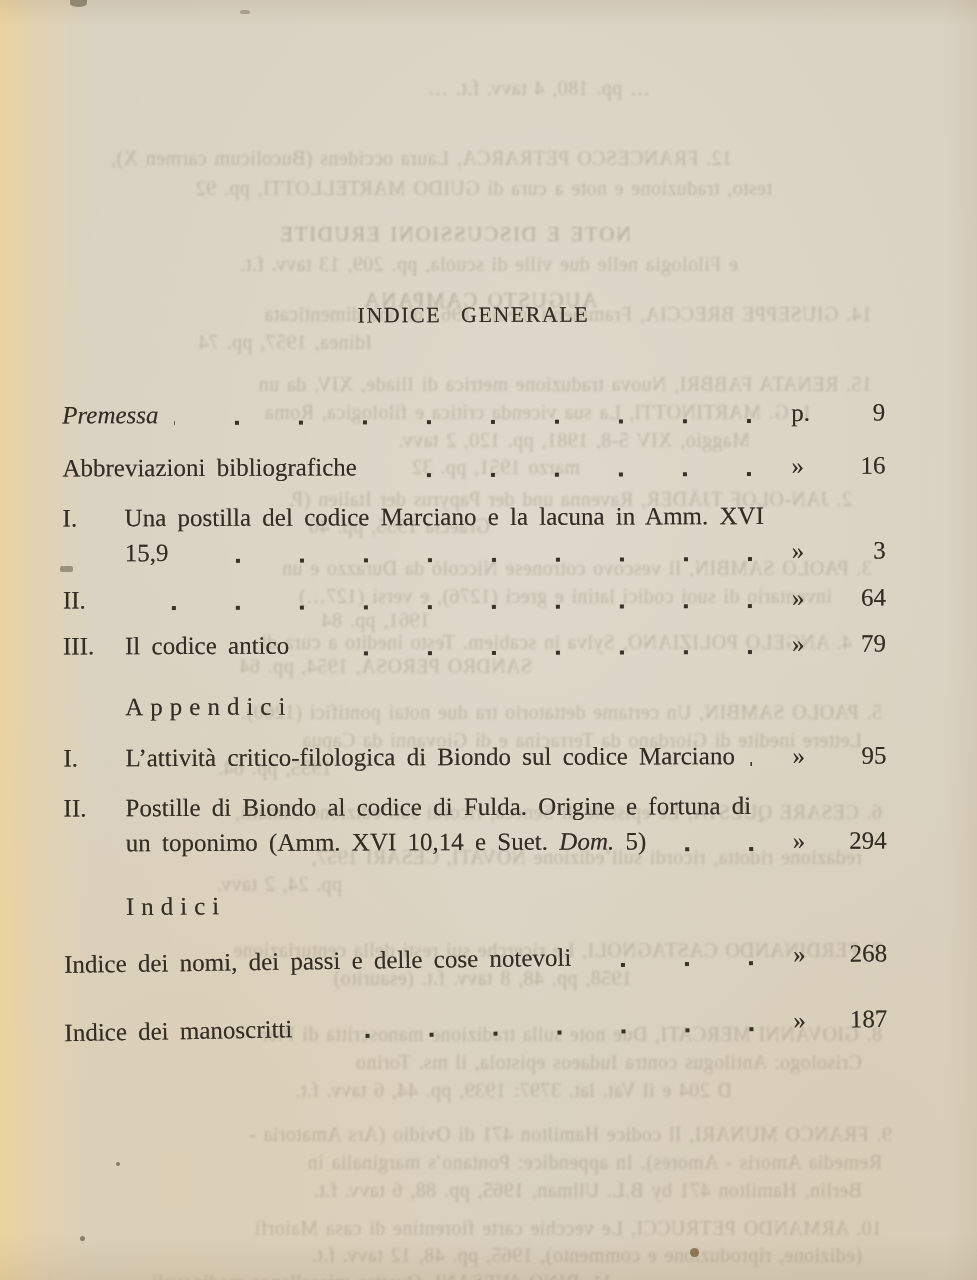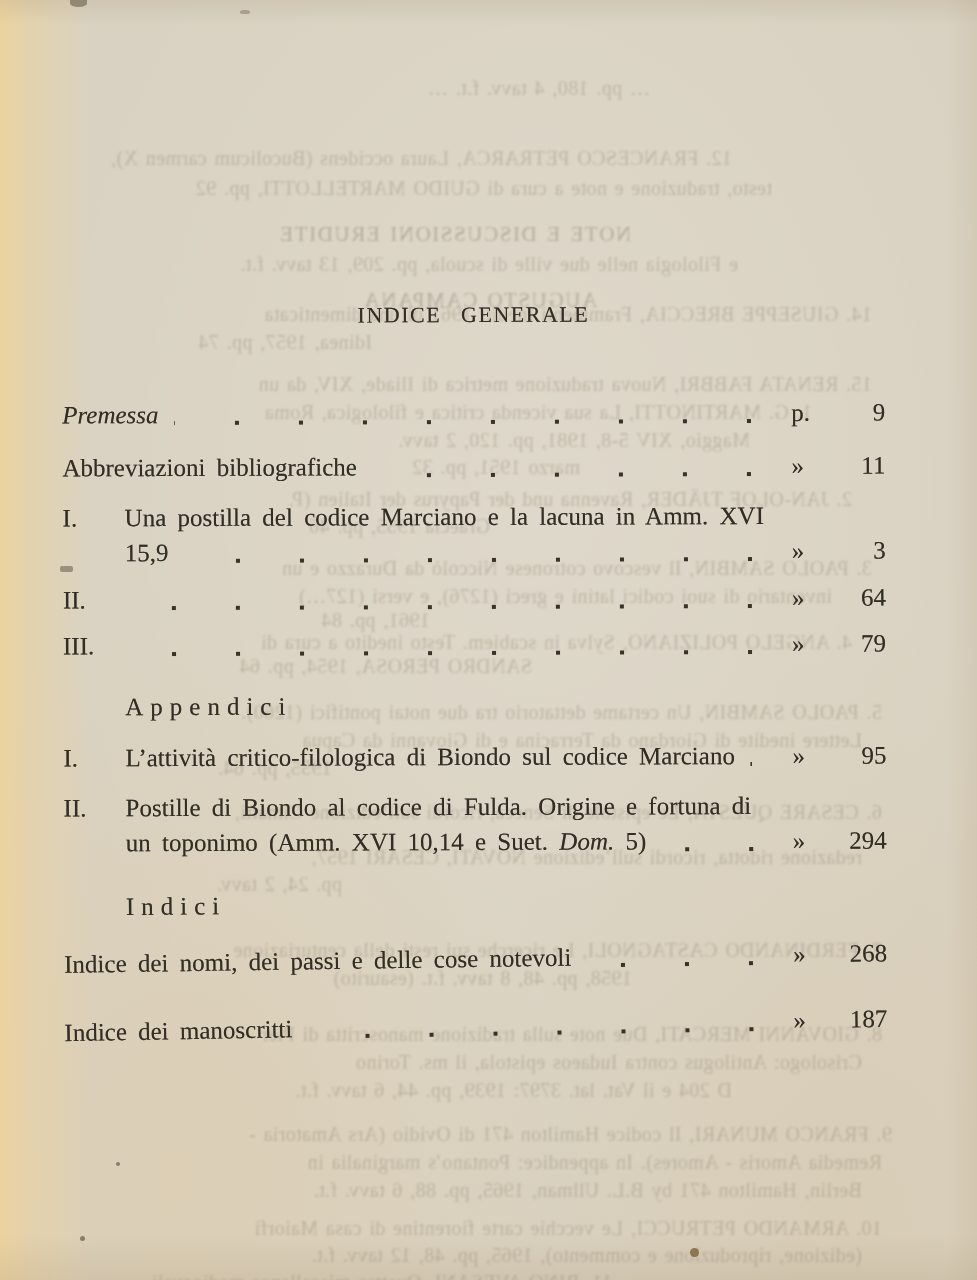--- a/index.html
+++ b/index.html
@@ -101,21 +101,21 @@
             </div>
           </div>
   </div>
         <div class="row" style="top: 449px;">
 
     <div class="lines">
             <div class="eline last">
               <span>Abbreviazioni bibliografiche</span>
               <span class="leader"></span>
               <span class="mark">»</span>
-              <span class="pnum">11</span>
+              <span class="pnum">16</span>
             </div>
           </div>
   </div>
         <div class="row withnum" style="top: 499px;">
     <span class="numeral">I.</span>
     <div class="lines">
             <div class="eline">Una postilla del codice Marciano e la lacuna in Amm. XVI</div>
             <div class="eline last">
               <span>15,9</span>
               <span class="leader"></span>
@@ -131,20 +131,21 @@
               <span class="leader"></span>
               <span class="mark">»</span>
               <span class="pnum">64</span>
             </div>
           </div>
   </div>
         <div class="row withnum" style="top: 627px;">
     <span class="numeral">III.</span>
     <div class="lines">
             <div class="eline last">
+              <span>Il codice antico</span>
               <span class="leader"></span>
               <span class="mark">»</span>
               <span class="pnum">79</span>
             </div>
           </div>
   </div>
         <div class="row heading" style="top: 688px;">
     <div class="lines">Appendici</div>
   </div>
         <div class="row withnum" style="top: 739px;">

